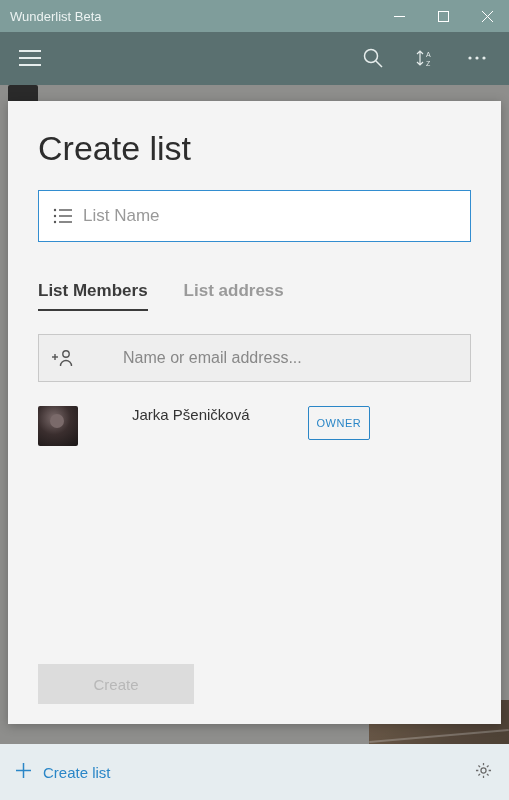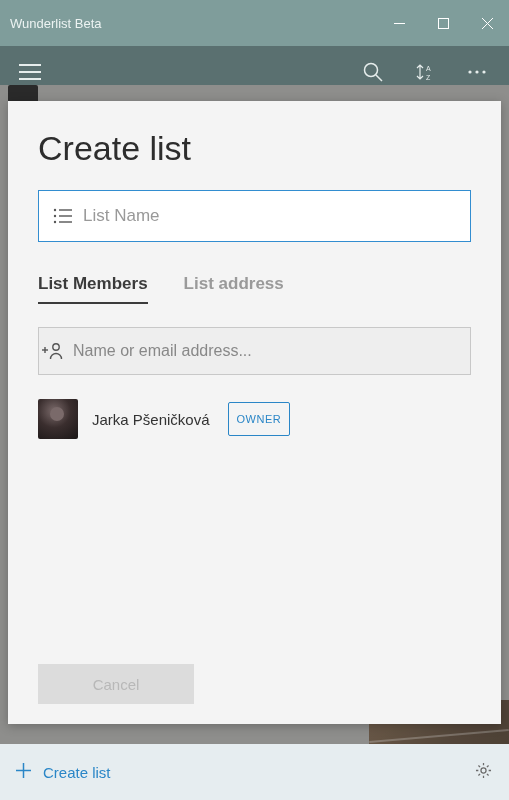--- a/index.html
+++ b/index.html
@@ -10,21 +10,21 @@
     }
     body {
       width: 509px;
       height: 800px;
       overflow: hidden;
       background: #5a7070;
       position: relative;
     }
     
     .titlebar {
-      height: 46px;
+      height: 32px;
       background: #7f9d9b;
       display: flex;
       align-items: center;
       padding: 0 0 0 10px;
       color: #ffffff;
       font-size: 13px;
     }
     .titlebar-title {
       flex: 1;
       color: #ecf3f2;
@@ -157,21 +157,21 @@
       outline: none;
       font-size: 17px;
       color: #444;
       padding-left: 6px;
       background: transparent;
     }
     .list-name-input::placeholder { color: #999; }
     
     .tabs {
       display: flex;
-      margin-top: 26px;
+      margin-top: 33px;
       border-bottom: 1px solid transparent;
     }
     .tab {
       font-size: 17px;
       font-weight: 600;
       color: #9a9a9a;
       padding: 6px 0 8px 0;
       margin-right: 36px;
     }
     .tab.active {
@@ -179,43 +179,45 @@
       border-bottom: 2px solid #3b3b3b;
     }
     
     .member-search {
       margin-top: 22px;
       display: flex;
       align-items: center;
       border: 1px solid #c8c8c8;
       background: #eeeeee;
       height: 48px;
-      padding: 0 0;
+      padding: 0 10px;
+      gap: 40px;
     }
     .member-search .icon-slot {
       width: 28px;
       display: flex;
       justify-content: center;
       color: #555;
     }
     .member-input {
       flex: 1;
       border: none;
       outline: none;
       font-size: 16px;
       background: transparent;
       padding-left: 6px;
       color: #555;
     }
     .member-input::placeholder { color: #888; }
     
     .member-row {
       display: flex;
-      align-items: center;
+      align-items: flex-start;
       margin-top: 24px;
+      gap: 40px;
     }
     .avatar {
       width: 40px;
       height: 40px;
       background: radial-gradient(circle at 40% 30%, #7a6a6a 0%, #3a2e2e 45%, #1a1616 100%);
       margin-right: 14px;
       border-radius: 2px;
       position: relative;
       overflow: hidden;
     }
@@ -380,15 +382,15 @@
 
   <div class="member-row">
     <div class="avatar"></div>
     <div class="member-name">Jarka Pšeničková</div>
     <div class="owner-badge">OWNER</div>
   </div>
 
   <div class="dialog-spacer"></div>
 
   <div class="dialog-buttons">
-    <button class="dlg-btn disabled">Cancel</button>
+    <button class="dlg-btn disabled">Create</button>
   </div>
 </div>
 
 </body></html>

